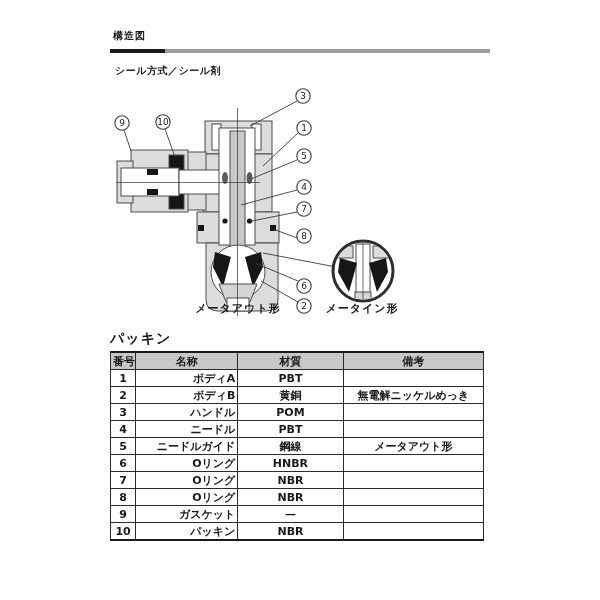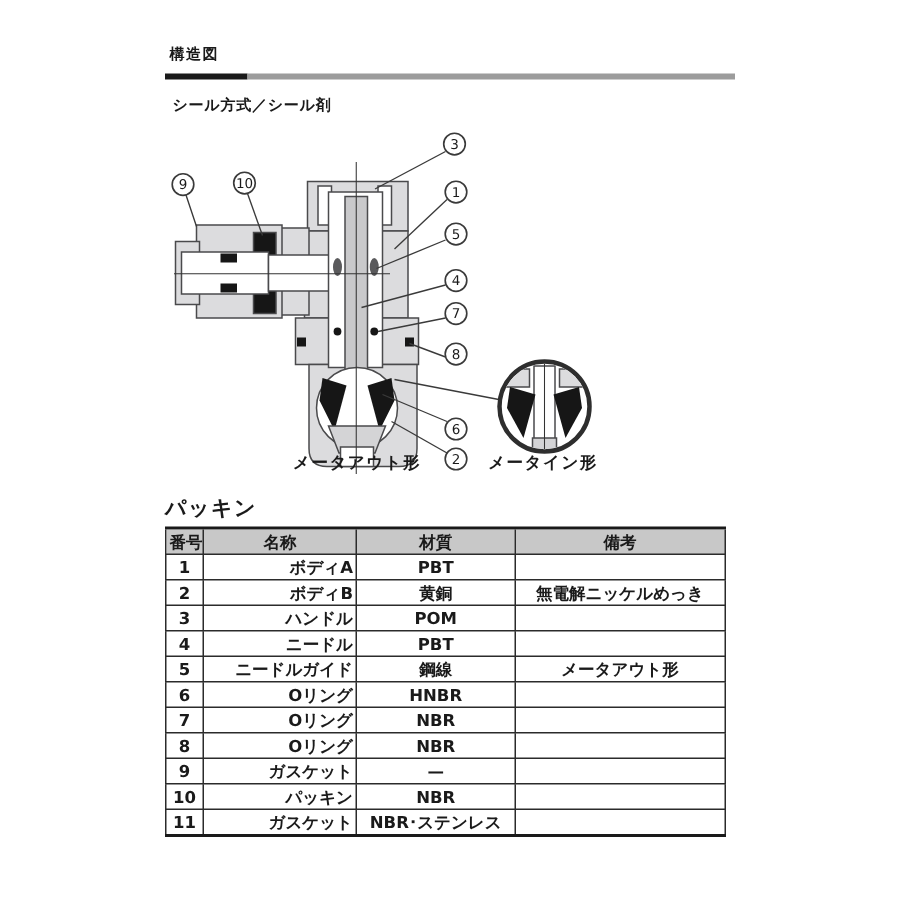--- a/index.html
+++ b/index.html
@@ -236,20 +236,14 @@
     <td class="name">ガスケット</td>
     <td>—</td>
     <td></td>
   </tr>
       <tr>
     <td>10</td>
     <td class="name">パッキン</td>
     <td>NBR</td>
     <td></td>
   </tr>
-      <tr>
-    <td>11</td>
-    <td class="name">ガスケット</td>
-    <td>NBR･ステンレス</td>
-    <td></td>
-  </tr>
     </tbody>
 </table>
 
 </body></html>

